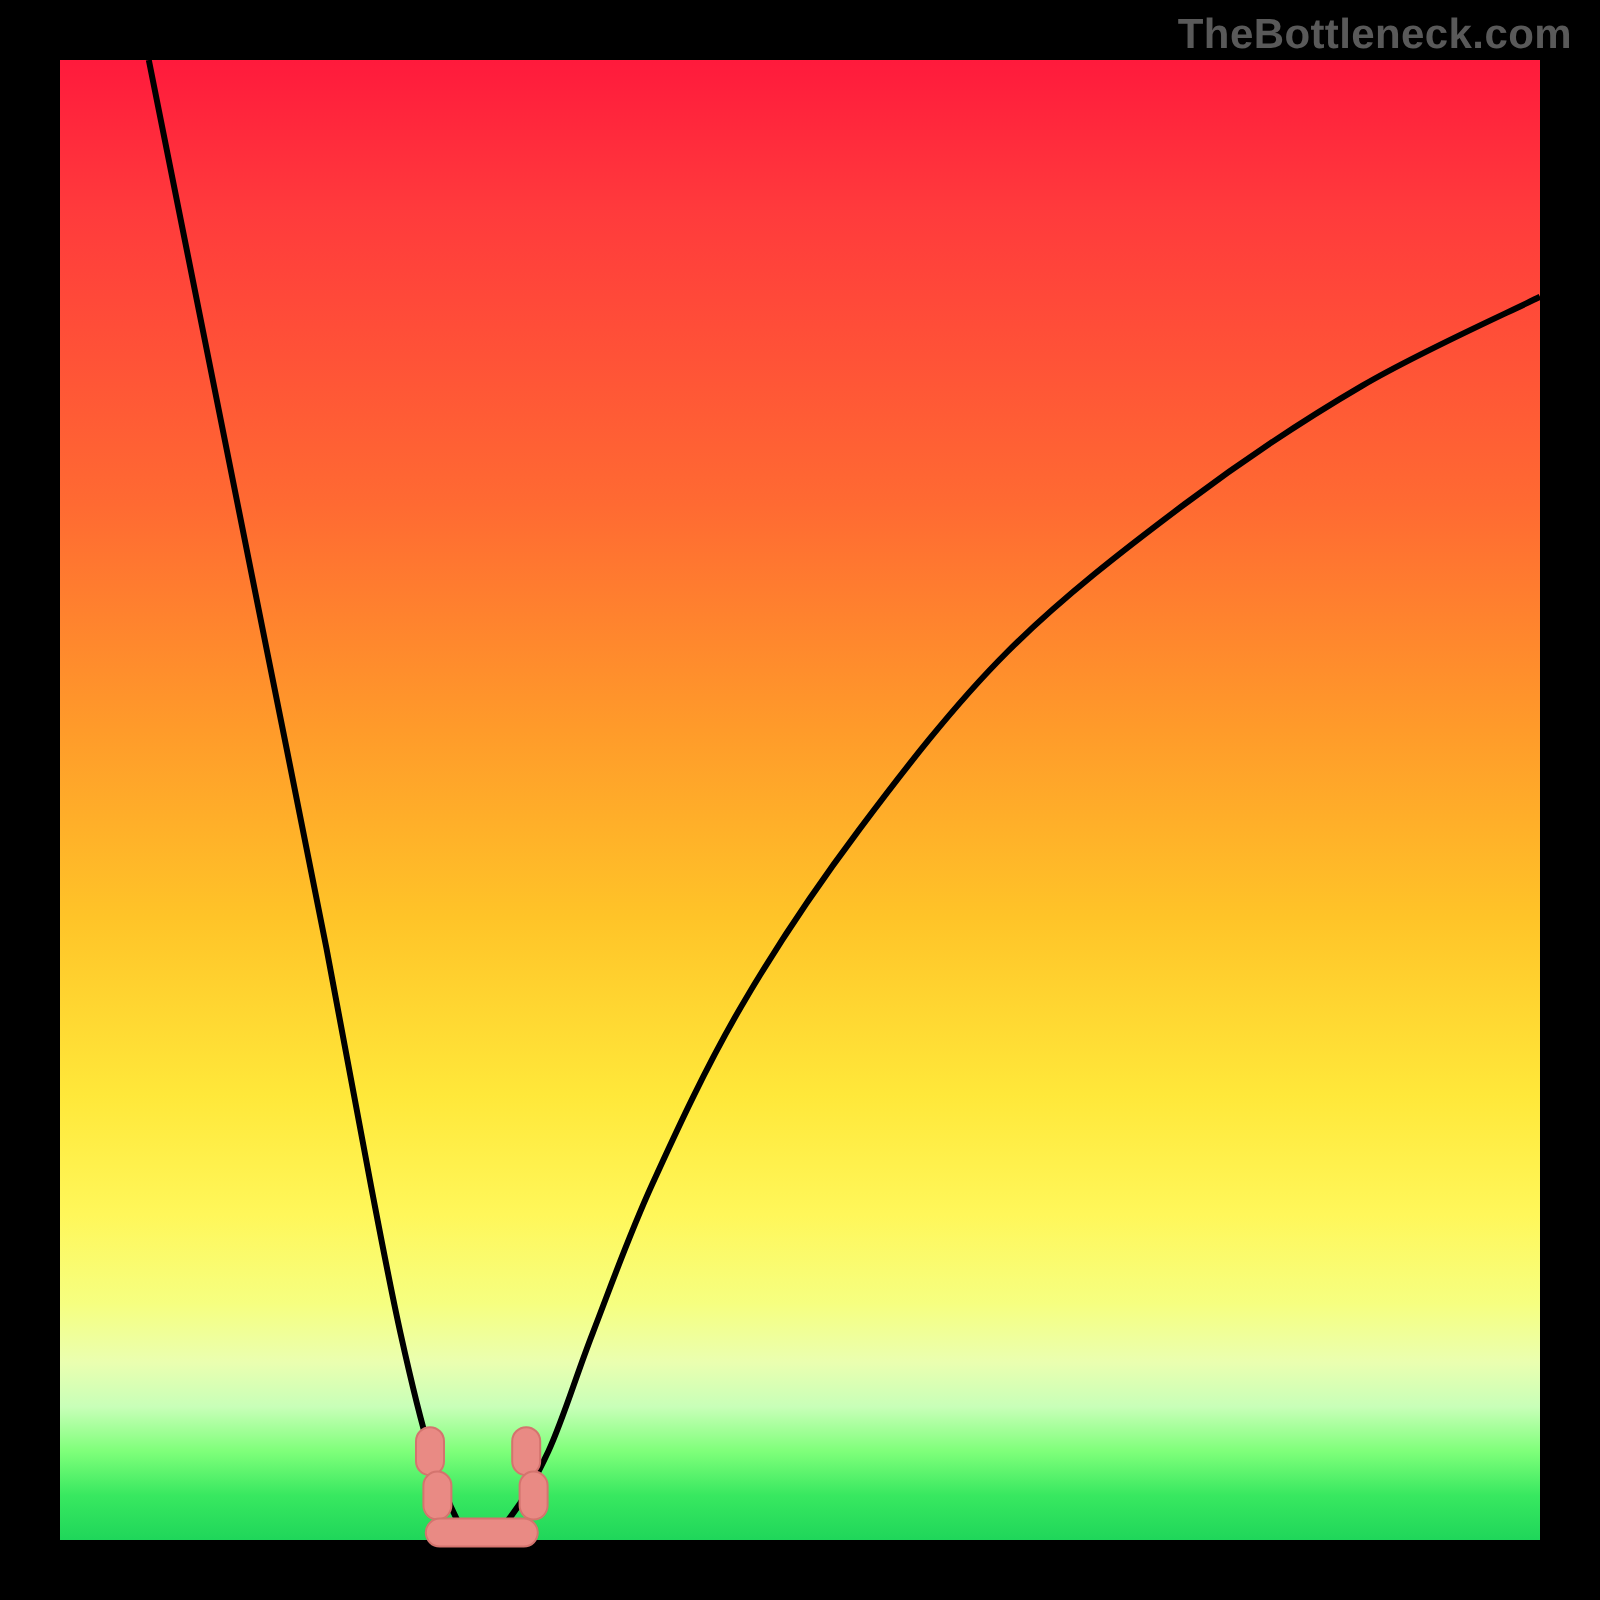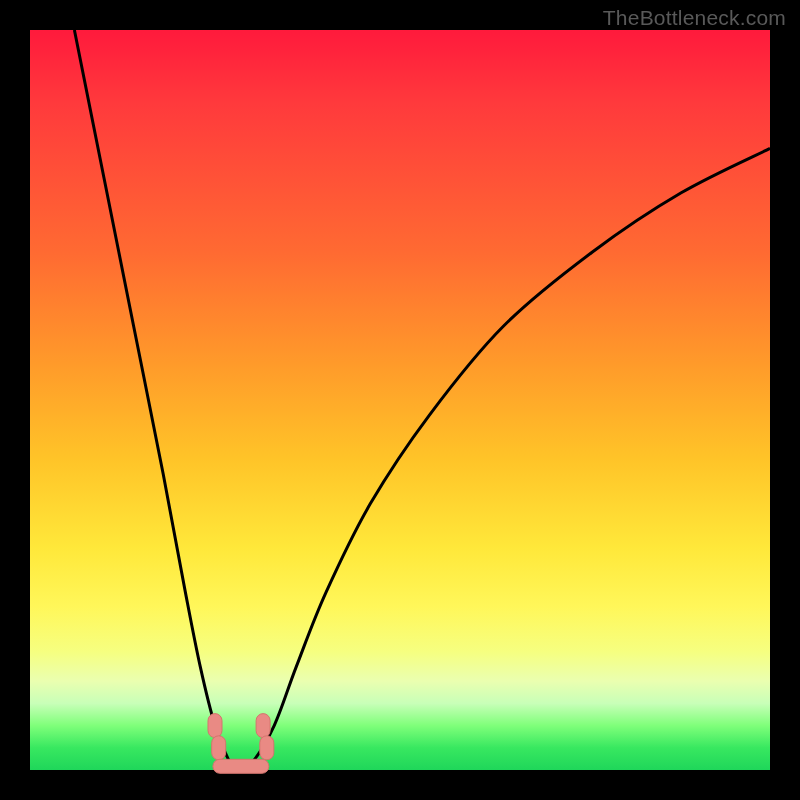--- a/index.html
+++ b/index.html
@@ -42,21 +42,21 @@
       #38e860 97%,
       #1fd65a 100%
     );
   }
   .watermark {
     position: absolute;
     top: 6px;
     right: 14px;
     color: #595959;
     font-size: 21px;
-    font-weight: 400;
+    font-weight: 700;
     letter-spacing: 0.2px;
     user-select: none;
   }
   svg.curve {
     position: absolute;
     left: 0;
     top: 0;
     width: 740px;
     height: 740px;
     overflow: visible;

